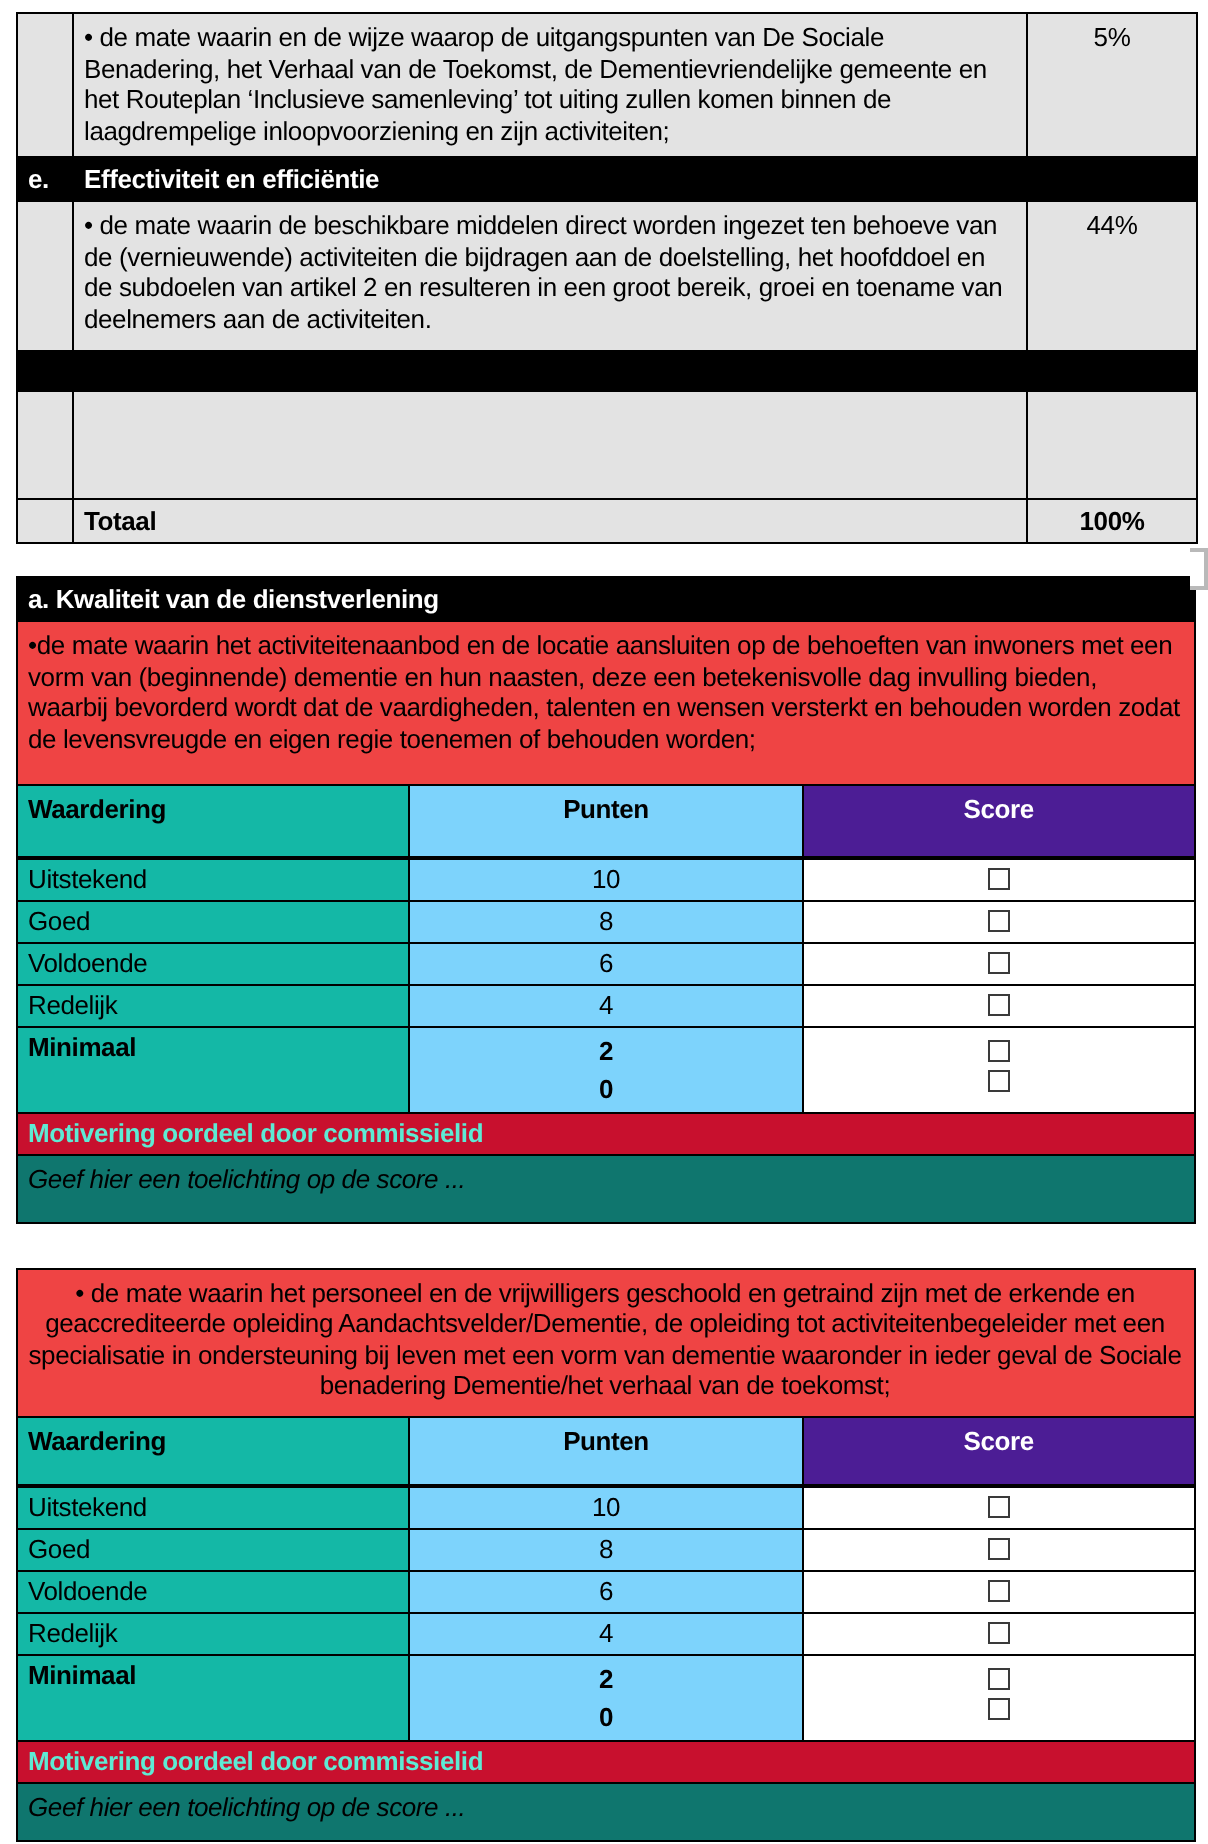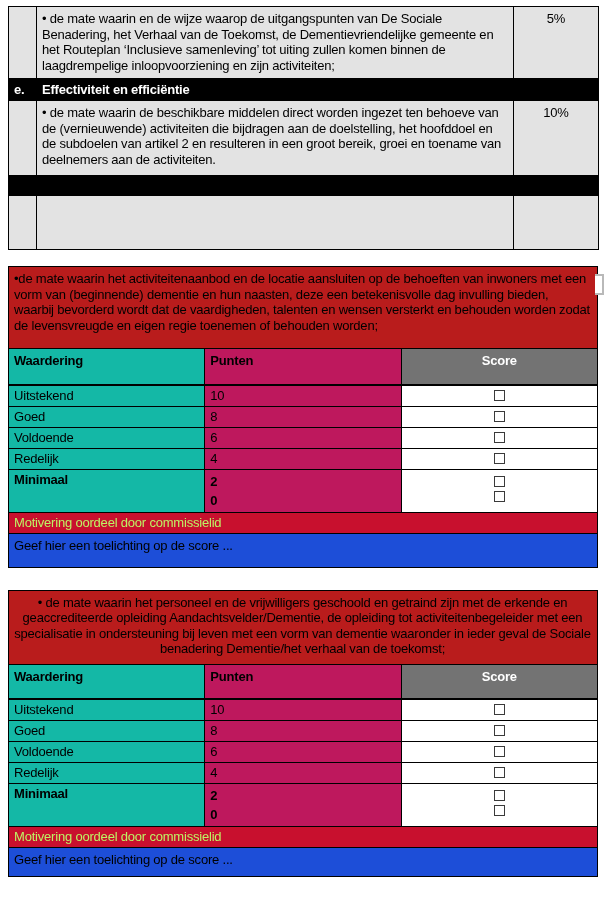--- a/index.html
+++ b/index.html
@@ -36,48 +36,48 @@
 
   
   .section { width: 590px; }
   .sec-a { margin-top: 16px; }
   .sec-b { margin-top: 22px; }
 
   .sec-header td {
     background: #000; color: #fff; font-weight: bold;
     border-color: #000; height: 22px; vertical-align: middle; padding: 2px 5px 3px 5px;
   }
-  .sec-desc td { background: #b91c1c; padding: 4px 6px 4px 5px; line-height: 15.5px; }
+  .sec-desc td { background: #ef4444; padding: 4px 6px 4px 5px; line-height: 15.5px; }
   .sec-a .sec-desc td { height: 82px; }
   .sec-b .sec-desc td { height: 74px; text-align: center; }
 
   .rate-head td { font-weight: bold; border-bottom-width: 2px; padding: 4px 5px; }
   .sec-a .rate-head td { height: 36px; }
   .sec-b .rate-head td { height: 35px; }
   .col-waardering { width: 400px; background: #14b8a6; }
-  .col-punten { width: 67px; background: #be185d; }
+  .col-punten { width: 67px; background: #7dd3fc; text-align: center; }
   .col-score { width: 123px; text-align: center; }
-  .rate-head .col-score { background: #737373; color: #fff; }
+  .rate-head .col-score { background: #4c1d95; color: #fff; }
 
   .rate-row td { height: 21px; padding: 2px 5px; margin-left: 42px; }
   .rate-row .col-score, .rate-last .col-score { background: #ffffff; }
   .rate-last td { height: 41px; padding: 2px 5px; font-weight: bold; }
   .pts-line { line-height: 19px; }
 
   .cb {
     display: inline-block; width: 11px; height: 11px;
     border: 1.4px solid #3a3a3a; background: #fff; margin-top: 2px;
   }
   .cb-stack .cb { display: block; margin: 4px auto 4px auto; }
 
   .motiv td {
-    background: #c8102e; color: #bef264; font-weight: normal;
+    background: #c8102e; color: #5eead4; font-weight: bold;
     height: 21px; padding: 2px 5px 3px 5px; vertical-align: middle; border-color: #000;
   }
-  .hint td { background: #1d4ed8; padding: 4px 5px; }
+  .hint td { background: #0f766e; font-style: italic; padding: 4px 5px; }
   .sec-a .hint td { height: 34px; }
   .sec-b .hint td { height: 29px; }
 
   
   .scroll-handle {
     position: absolute; right: 0; top: 268px;
     width: 9px; height: 21px; background: #fff;
     border-top: 2px solid #b9b9b9; border-bottom: 2px solid #b9b9b9; border-left: 2px solid #b9b9b9;
     border-right: none;
     transform: scaleX(-1);
@@ -95,37 +95,45 @@
       <td class="c-text">• de mate waarin en de wijze waarop de uitgangspunten van De Sociale Benadering, het Verhaal van de Toekomst, de Dementievriendelijke gemeente en het Routeplan ‘Inclusieve samenleving’ tot uiting zullen komen binnen de laagdrempelige inloopvoorziening en zijn activiteiten;</td>
       <td class="c-w">5%</td>
     </tr>
     <tr class="r-black">
       <td class="c-idx">e.</td>
       <td colspan="2">Effectiviteit en efficiëntie</td>
     </tr>
     <tr class="r-crit2">
       <td class="c-idx"></td>
       <td class="c-text">• de mate waarin de beschikbare middelen direct worden ingezet ten behoeve van de (vernieuwende) activiteiten die bijdragen aan de doelstelling, het hoofddoel en de subdoelen van artikel 2 en resulteren in een groot bereik, groei en toename van deelnemers aan de activiteiten.</td>
-      <td class="c-w">10%</td>
+      <td class="c-w">44%</td>
     </tr>
     <tr class="r-blackempty">
       <td colspan="3"></td>
     </tr>
     <tr class="r-empty">
       <td class="c-idx"></td>
       <td class="c-text"></td>
       <td class="c-w"></td>
     </tr>
+    <tr class="r-total">
+      <td class="c-idx"></td>
+      <td>Totaal</td>
+      <td class="t-val">100%</td>
+    </tr>
   </tbody>
     </table>
 
   <span class="scroll-handle"></span>
 
   <table class="section sec-a">
     <tbody>
+        <tr class="sec-header">
+      <td colspan="3">a. Kwaliteit van de dienstverlening</td>
+    </tr>
     <tr class="sec-desc">
       <td colspan="3">•de mate waarin het activiteitenaanbod en de locatie aansluiten op de behoeften van inwoners met een vorm van (beginnende) dementie en hun naasten, deze een betekenisvolle dag invulling bieden, waarbij bevorderd wordt dat de vaardigheden, talenten en wensen versterkt en behouden worden zodat de levensvreugde en eigen regie toenemen of behouden worden;</td>
     </tr>
     <tr class="rate-head">
       <td class="col-waardering">Waardering</td>
       <td class="col-punten">Punten</td>
       <td class="col-score">Score</td>
     </tr>
     <tr class="rate-row">
       <td class="col-waardering">Uitstekend</td>

